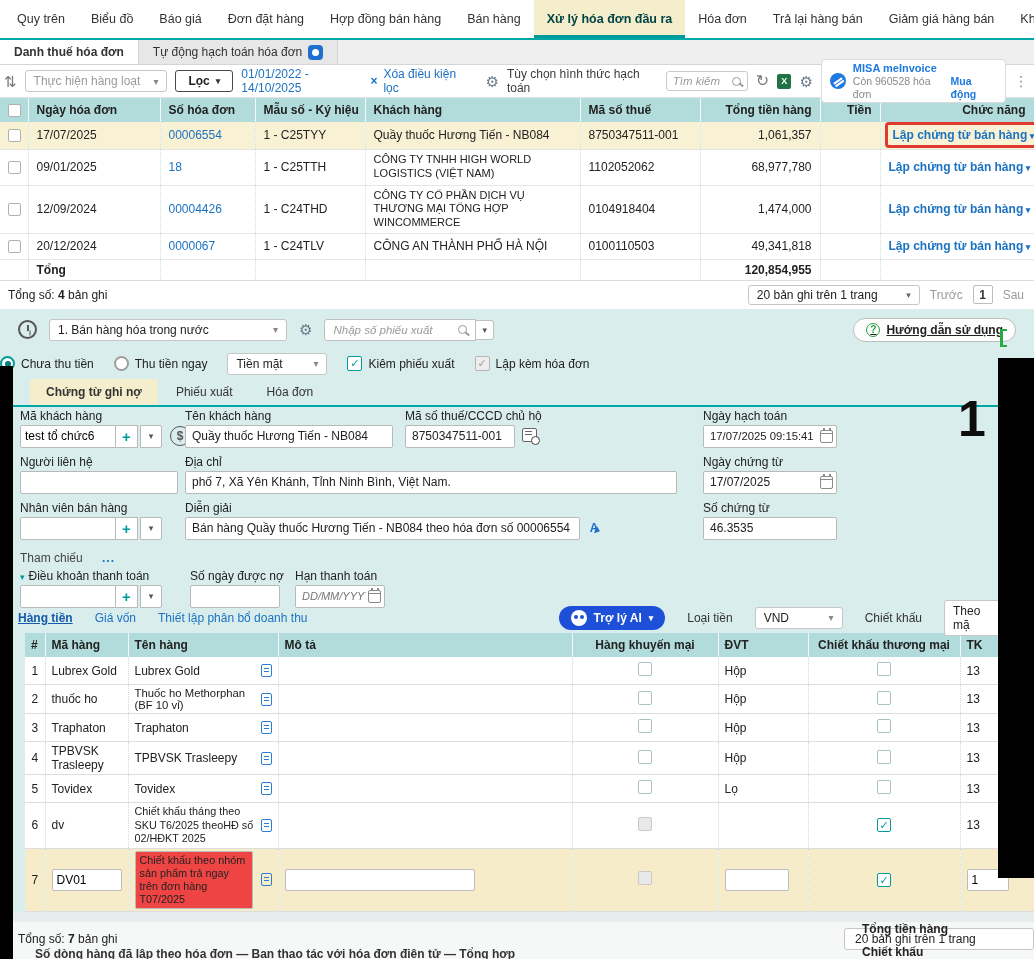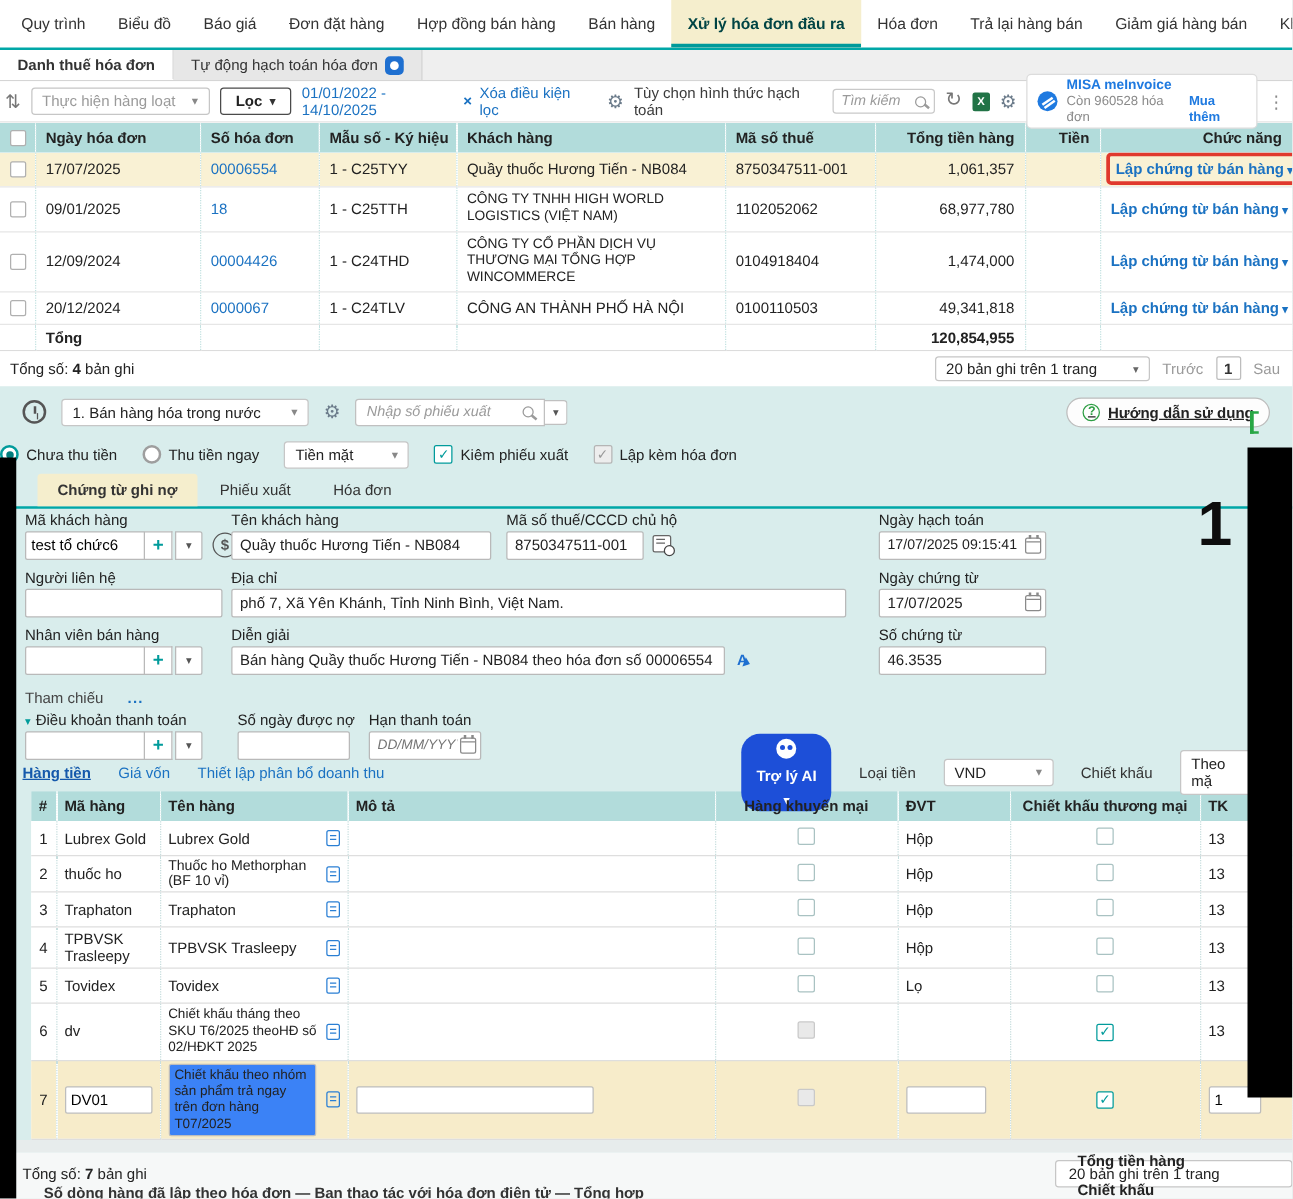--- a/index.html
+++ b/index.html
@@ -66,21 +66,21 @@
   .pgsel::after{content:"▾";font-size:9px;color:#666;}
   .pgnav{color:#9a9a9a;}
   .pgbox{border:1px solid #bdbdbd;border-radius:2px;width:20px;height:19px;display:flex;align-items:center;justify-content:center;font-weight:bold;color:#333;}
 
   
   .form{background:#d9edec;height:663px;padding-top:2px;}
   .vhead{display:flex;align-items:center;height:38px;padding:0 18px;gap:12px;}
   .i-clock{width:19px;height:19px;border:2px solid #555;border-radius:50%;position:relative;flex:0 0 auto;}
   .i-clock::after{content:"";position:absolute;left:7px;top:3px;width:2px;height:6px;background:#555;box-shadow:2px 5px 0 -0.5px #555;}
   .vtitle{font-size:20px;font-weight:bold;color:#151515;white-space:nowrap;}
-  .vtype{width:198px;font-size:12px;}
+  .vtype{width:238px;font-size:12px;}
   .issuegrp{display:flex;align-items:center;}
   .issue{display:flex;align-items:center;border:1px solid #c0c0c0;border-radius:3px 0 0 3px;background:#fff;padding:4px 8px;width:152px;gap:6px;}
   .issue .ph{font-style:italic;color:#9a9a9a;flex:1;font-size:11.5px;}
   .ddonly{border:1px solid #c0c0c0;border-left:none;border-radius:0 3px 3px 0;background:#fff;padding:4px 6px;font-size:9px;color:#555;}
   .help{display:flex;align-items:center;gap:6px;border:1px solid #bdbdbd;border-radius:14px;background:#fdfdfd;padding:4px 12px;font-weight:bold;margin-left:auto;text-decoration:underline;}
   .i-q{width:14px;height:14px;border:1.5px solid #2e9e44;border-radius:50%;color:#2e9e44;font-size:10px;font-weight:bold;display:flex;align-items:center;justify-content:center;text-decoration:none;}
 
   .vopts{display:flex;align-items:center;height:30px;padding:0 0;gap:20px;}
   .radio{display:flex;align-items:center;gap:6px;}
   .r-dot{width:15px;height:15px;border-radius:50%;border:2px solid #019b9b;position:relative;background:#fff;flex:0 0 auto;}
@@ -114,21 +114,21 @@
   .i-trans{position:absolute;width:16px;height:16px;color:#1e6fd0;font-weight:bold;font-size:12px;line-height:16px;text-align:center;}
   .i-trans::after{content:"";position:absolute;right:-2px;bottom:1px;border:4px solid transparent;border-left:5px solid #1e6fd0;transform:rotate(20deg);}
   .ref{position:absolute;color:#444;}
   .refdots{position:absolute;color:#1b72c2;font-weight:bold;letter-spacing:1px;}
   .tealcaret{color:#019b9b;font-size:9px;margin-right:4px;}
   .ph-it{font-style:italic;color:#a0a0a0;font-size:11px;}
 
   .moneyrow{display:flex;align-items:center;height:30px;padding:0 18px;gap:22px;}
   .mtab{color:#1b72c2;}
   .mtab.active{font-weight:bold;text-decoration:underline;color:#1559ab;}
-  .ai-pill{display:flex;align-items:center;gap:7px;background:#1d4fd8;color:#fff;border-radius:15px;padding:4px 12px;font-weight:bold;margin-left:auto;flex-direction:column;}
+  .ai-pill{display:flex;align-items:center;gap:7px;background:#1d4fd8;color:#fff;border-radius:15px;padding:4px 12px;font-weight:bold;margin-left:auto;}
   .i-robot{width:16px;height:16px;border-radius:50%;background:#fff;position:relative;flex:0 0 auto;}
   .i-robot::after{content:"";position:absolute;left:3px;top:5px;width:4px;height:4px;border-radius:50%;background:#1d4fd8;box-shadow:6px 0 0 #1d4fd8;}
   .ai-pill::after{content:"▾";font-size:9px;}
   .mlabel{color:#333;}
   .msel{width:88px;font-size:12px;}
   .msel2{width:72px;font-size:12px;}
 
   .items{width:1009px;margin-left:25px;table-layout:fixed;font-size:12px;background:#fff;}
   .items th{background:#b2dcdb;font-weight:bold;text-align:left;padding:4px 6px;height:24px;border-right:1px dotted #e6f4f3;white-space:nowrap;overflow:hidden;}
   .items th.c{text-align:center;}
@@ -136,21 +136,21 @@
   .items td.c{text-align:center;}
   .items tr.edit td{background:#f7ecca;}
   .namecell{display:flex;align-items:center;justify-content:space-between;gap:4px;}
   .i-note{width:11px;height:13px;border:1.3px solid #2a7fd4;border-radius:2px;position:relative;flex:0 0 auto;}
   .i-note::after{content:"";position:absolute;left:2px;right:2px;top:3px;height:1.2px;background:#2a7fd4;box-shadow:0 3px 0 #2a7fd4;}
   .cb2{display:inline-block;width:14px;height:14px;border:1px solid #a9c2c2;border-radius:2px;background:#fff;}
   .cb2.dis{background:#e9e9e9;border-color:#c9c9c9;}
   .cb2.on{border:1.5px solid #019b9b;color:#019b9b;font-size:11px;line-height:13px;text-align:center;}
   .cb2.on::after{content:"✓";}
   .small2{font-size:11px;line-height:1.25;white-space:normal;}
-  .editbox{border:1px solid #bdbdbd;border-radius:2px;background:#3b82f6;font-size:10.8px;line-height:1.2;padding:2px 4px;white-space:normal;}
+  .editbox{border:1px solid #bdbdbd;border-radius:2px;background:#ef4444;font-size:10.8px;line-height:1.2;padding:2px 4px;white-space:normal;}
   .cellinput{border:1px solid #bdbdbd;border-radius:2px;background:#fff;height:22px;font-size:12px;padding:0 4px;width:100%;outline:none;}
 
   .tstrip{height:10px;background:#e7ecec;margin-left:13px;}
   .records{display:flex;align-items:center;padding:6px 0 2px 18px;background:#f6f8f8;}
   .recsel{display:flex;align-items:center;border:1px solid #c6c6c6;border-radius:3px;background:#fff;padding:3px 10px;width:190px;margin-left:auto;}
   .btnrow{display:flex;gap:10px;padding:10px 0 0 35px;background:#f6f8f8;height:52px;}
   .totals{position:absolute;left:862px;top:922px;display:flex;flex-direction:column;gap:9px;font-weight:bold;color:#222;}
   .clipped{position:absolute;left:35px;top:947px;font-weight:bold;color:#333;white-space:nowrap;font-size:12px;}
 
   
@@ -161,21 +161,21 @@
   .gcursor::before,.gcursor::after{content:"";position:absolute;left:0;width:7px;height:2px;background:#28a745;}
   .gcursor::before{top:0;}
   .gcursor::after{bottom:0;}
 </style>
 </head>
 <body>
 
 <div class="screen">
 
   <div class="nav">
-    <div class="nav-item">Quy trình</div>
+    <div class="nav-item">Quy trên</div>
     <div class="nav-item">Biểu đồ</div>
     <div class="nav-item">Báo giá</div>
     <div class="nav-item">Đơn đặt hàng</div>
     <div class="nav-item">Hợp đồng bán hàng</div>
     <div class="nav-item">Bán hàng</div>
     <div class="nav-item active">Xử lý hóa đơn đầu ra</div>
     <div class="nav-item">Hóa đơn</div>
     <div class="nav-item">Trả lại hàng bán</div>
     <div class="nav-item">Giảm giá hàng bán</div>
     <div class="nav-item">Khác</div>
@@ -214,21 +214,21 @@
     </div>
     <span class="i-refresh">↻</span>
     <span class="i-xls">X</span>
     <span class="gear">⚙</span>
     <div class="mibox">
       <span class="i-misa"></span>
       <div>
         <div class="l1">MISA meInvoice</div>
         <div class="l2">
           <span>Còn 960528 hóa đơn</span>
-          <span class="buy">Mua thêm</span>
+          <span class="buy">Mua động</span>
         </div>
       </div>
     </div>
     <span class="kebab">⋮</span>
   </div>
 
   <table class="inv">
     <colgroup>
         <col style="width:28px">
         <col style="width:132px">

